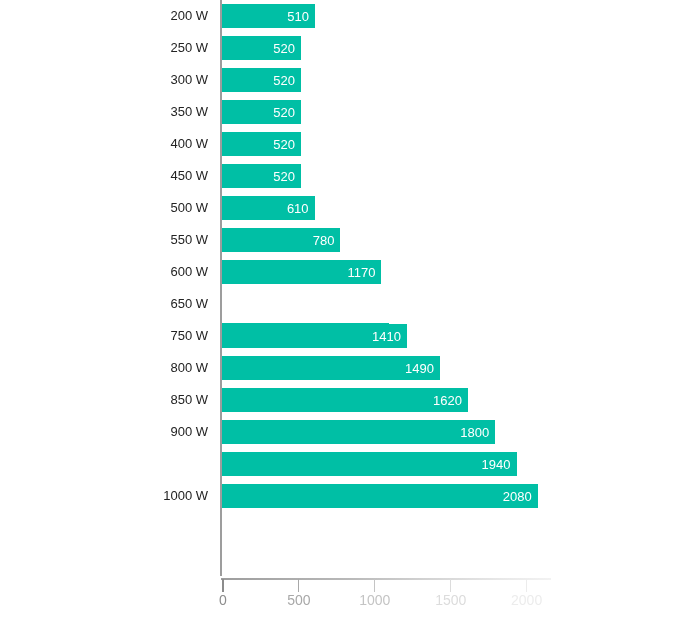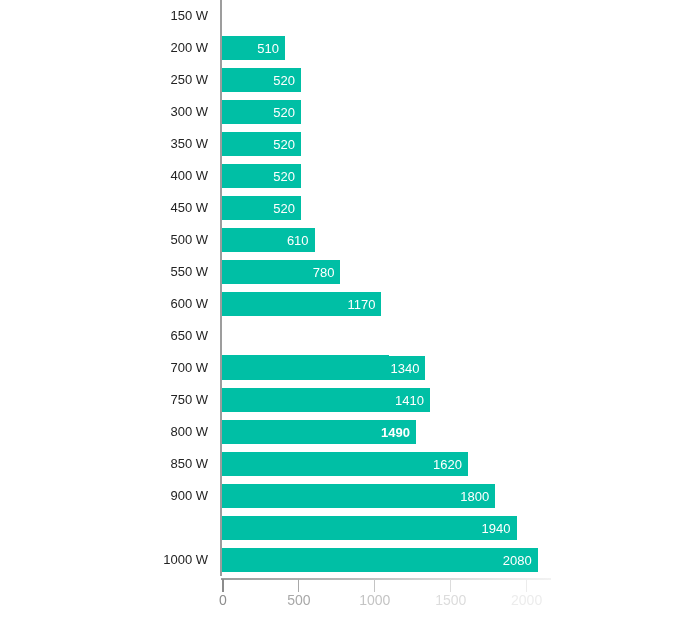--- a/index.html
+++ b/index.html
@@ -127,29 +127,23 @@
     left: 1px;
   }
 </style>
 </head>
 <body>
 
 <div id="chart-root">
 
   <div id="rows">
       <div class="bar-row">
-        <div class="cat-label">150 W</div>
-        <div class="bar-track">
-          <div class="bar empty" style="width: 0px;"></div>
-        </div>
-      </div>
-      <div class="bar-row">
         <div class="cat-label">200 W</div>
         <div class="bar-track">
-          <div class="bar" style="width: 63px;">
+          <div class="bar" style="width: 93px;">
             <span class="bar-value">510</span>
           </div>
         </div>
       </div>
       <div class="bar-row">
         <div class="cat-label">250 W</div>
         <div class="bar-track">
           <div class="bar" style="width: 78.9455px;">
             <span class="bar-value">520</span>
           </div>
@@ -213,39 +207,31 @@
       </div>
       <div class="bar-row">
         <div class="cat-label">650 W</div>
         <div class="bar-track">
           <div class="bar" style="width: 167px; margin-top: 31px;">
             <span class="bar-value">1200</span>
           </div>
         </div>
       </div>
       <div class="bar-row">
-        <div class="cat-label">700 W</div>
-        <div class="bar-track">
-          <div class="bar" style="width: 203.436px;">
-            <span class="bar-value">1340</span>
-          </div>
-        </div>
-      </div>
-      <div class="bar-row">
         <div class="cat-label">750 W</div>
         <div class="bar-track">
-          <div class="bar" style="width: 208px;">
+          <div class="bar" style="width: 185px;">
             <span class="bar-value">1410</span>
           </div>
         </div>
       </div>
       <div class="bar-row">
         <div class="cat-label">800 W</div>
         <div class="bar-track">
-          <div class="bar" style="width: 194px; font-weight: bold;">
+          <div class="bar" style="width: 218px;">
             <span class="bar-value">1490</span>
           </div>
         </div>
       </div>
       <div class="bar-row">
         <div class="cat-label">850 W</div>
         <div class="bar-track">
           <div class="bar" style="width: 245.945px;">
             <span class="bar-value">1620</span>
           </div>

